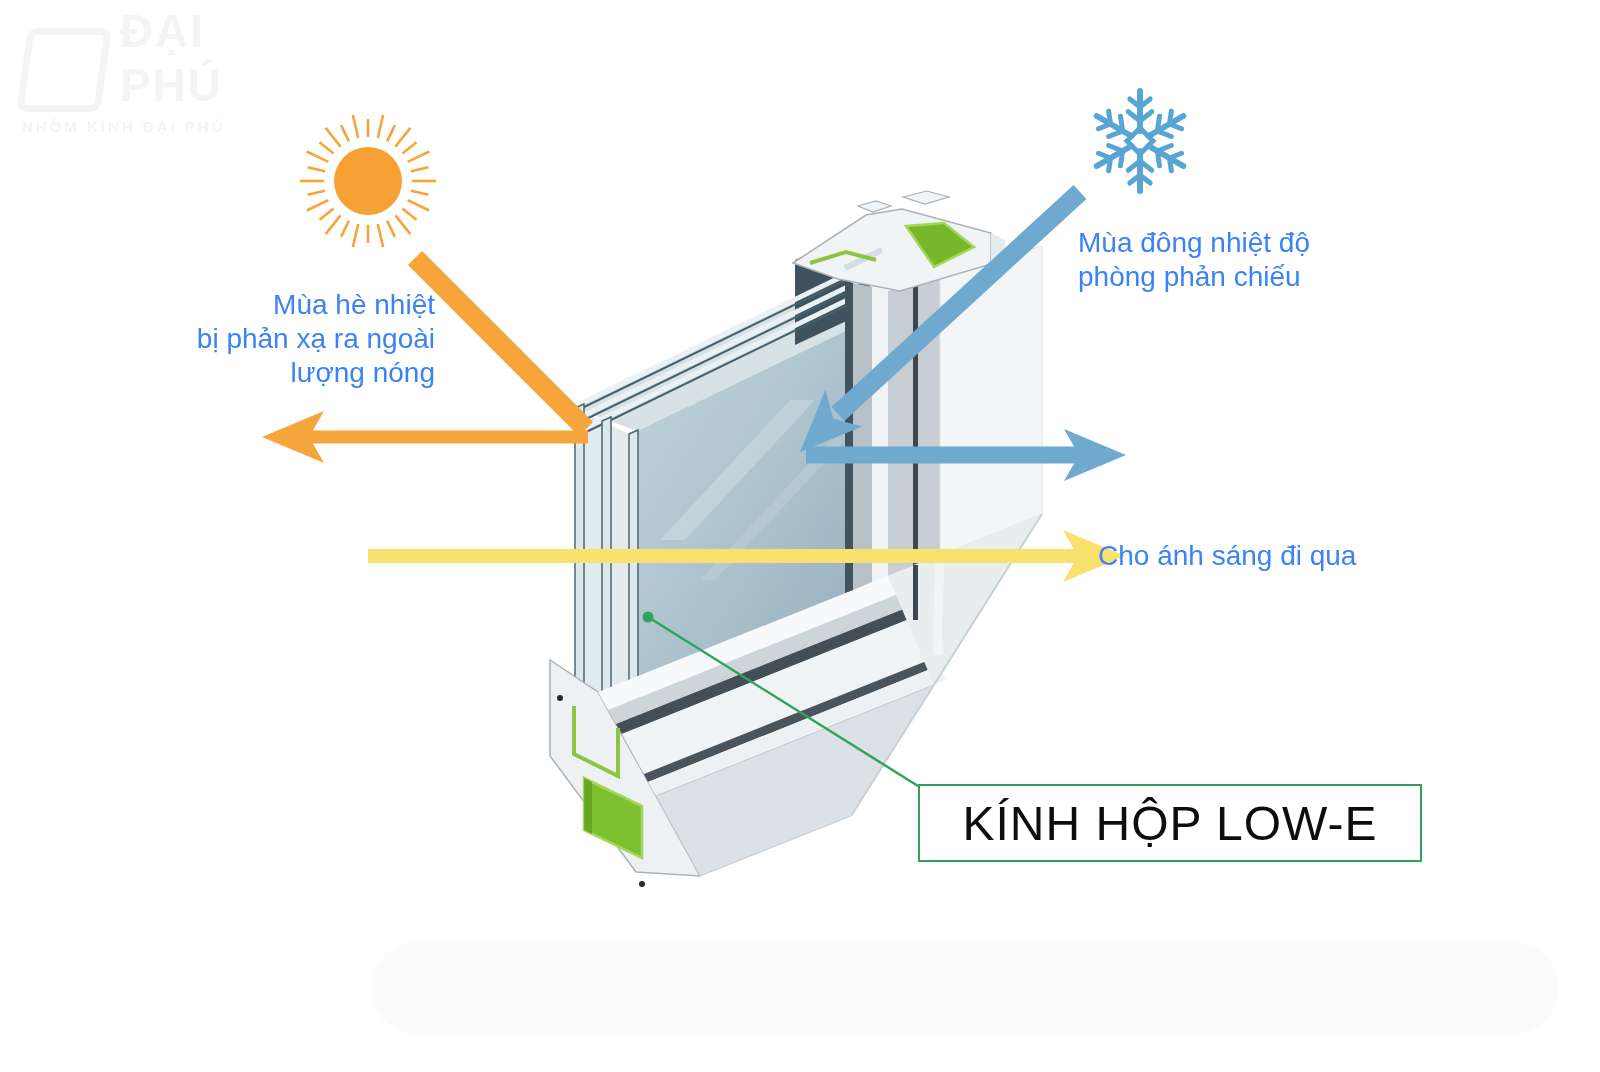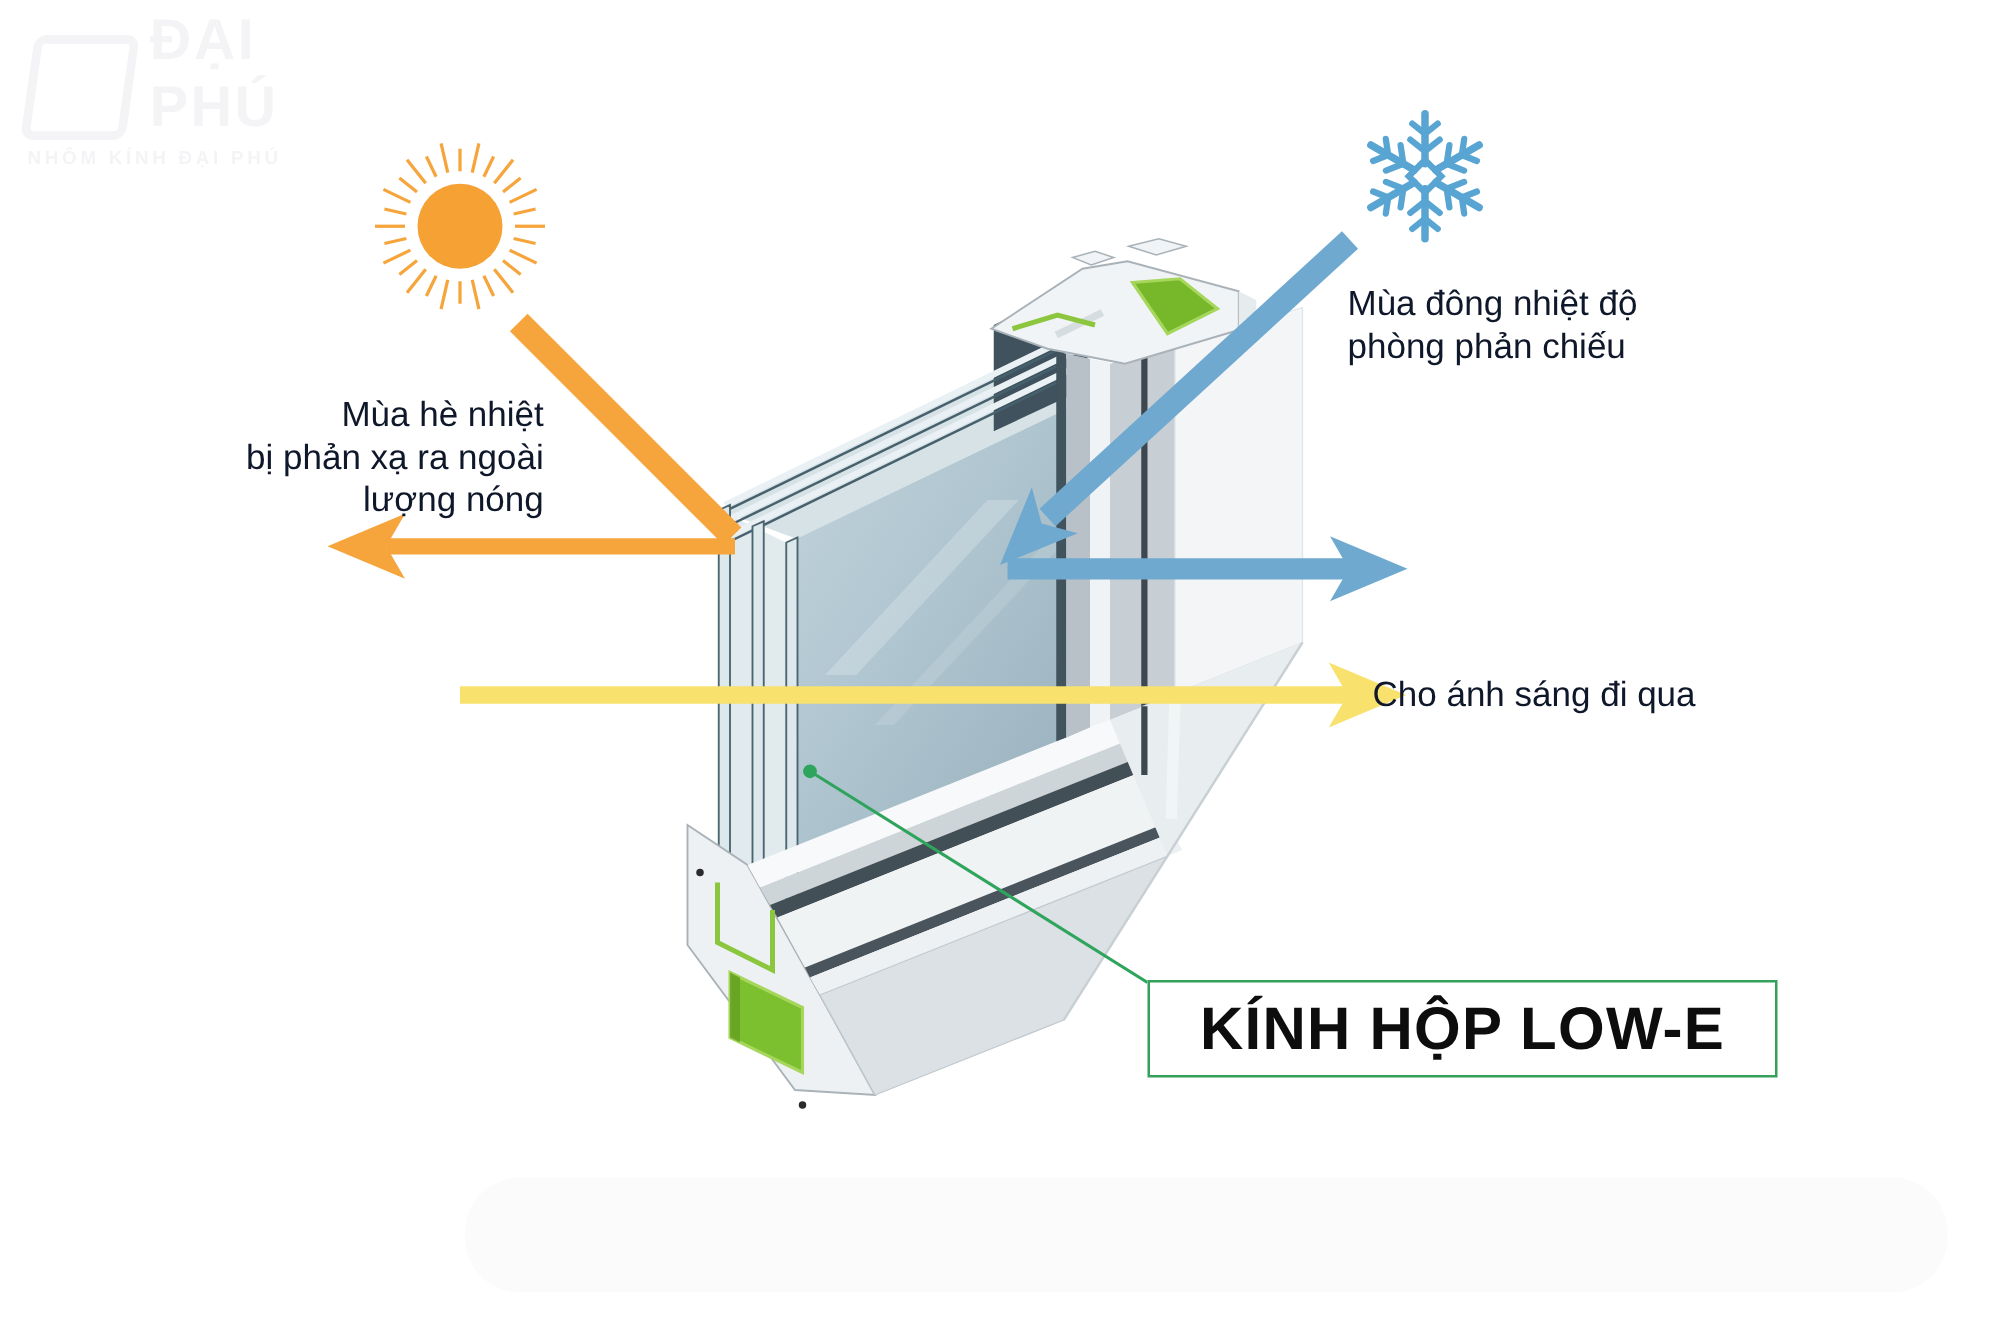--- a/index.html
+++ b/index.html
@@ -1,24 +1,24 @@
 <!DOCTYPE html>
 <html><head>
 <meta charset="utf-8">
 <style>
   html,body{margin:0;padding:0;background:#ffffff;}
   .stage{position:relative;width:1600px;height:1072px;background:#ffffff;overflow:hidden;
          font-family:"Liberation Sans","DejaVu Sans",sans-serif;}
   .stage svg{position:absolute;inset:0;}
-  .note{position:absolute;color:#0f172a;font-size:28px;line-height:34px;font-weight:400;}
+  .note{position:absolute;color:#3b82f6;font-size:28px;line-height:34px;font-weight:400;}
   .note.right-align{text-align:right;}
   .product-box{position:absolute;left:918px;top:784px;width:504px;height:78px;
                border:2px solid #35a05c;background:#ffffff;display:flex;
                align-items:center;justify-content:center;box-sizing:border-box;}
-  .product-box span{font-size:48px;font-weight:700;color:#0d0d0d;letter-spacing:1px;}
+  .product-box span{font-size:48px;font-weight:400;color:#0d0d0d;letter-spacing:1px;}
   .watermark{position:absolute;left:22px;top:4px;width:300px;color:#f4f4f6;
              user-select:none;}
   .watermark .wm-row{display:flex;align-items:flex-end;gap:14px;}
   .wm-logo{width:70px;height:70px;border:7px solid #f4f4f6;border-radius:10px;
            transform:skewX(-8deg);}
   .wm-title{font-size:46px;font-weight:700;letter-spacing:2px;}
   .wm-sub{font-size:15px;letter-spacing:3px;margin-top:6px;font-weight:700;}
 </style>
 </head>
 <body>
@@ -191,21 +191,21 @@
         <line x1="1169.444863728671" y1="123.99999999999999" x2="1181.534778950234" y2="128.7784882479103" stroke="#58A5D3" stroke-width="5" stroke-linecap="round"></line>
         <line x1="1169.444863728671" y1="123.99999999999999" x2="1171.3515291250767" y2="111.14058216457101" stroke="#58A5D3" stroke-width="5" stroke-linecap="round"></line>
         <line x1="1148.6602540378444" y1="146" x2="1183.301270189222" y2="166" stroke="#58A5D3" stroke-width="6" stroke-linecap="round"></line>
         <line x1="1157.3205080756888" y1="151" x2="1159.5205066100032" y2="165.83778981011034" stroke="#58A5D3" stroke-width="5" stroke-linecap="round"></line>
         <line x1="1157.3205080756888" y1="151" x2="1171.2704102544155" y2="145.4863597139496" stroke="#58A5D3" stroke-width="5" stroke-linecap="round"></line>
         <line x1="1169.444863728671" y1="158" x2="1171.3515291250767" y2="170.85941783542899" stroke="#58A5D3" stroke-width="5" stroke-linecap="round"></line>
         <line x1="1169.444863728671" y1="158" x2="1181.534778950234" y2="153.22151175208967" stroke="#58A5D3" stroke-width="5" stroke-linecap="round"></line>
       </g>
   </svg>
 
-  <div class="note right-align" style="left:170px;top:315px;width:265px;">
+  <div class="note right-align" style="left:170px;top:288px;width:265px;">
     <div>Mùa hè nhiệt</div>
     <div>bị phản xạ ra ngoài</div>
     <div>lượng nóng</div>
   </div>
 
   <div class="note" style="left:1078px;top:226px;width:280px;">
     <div>Mùa đông nhiệt độ</div>
     <div>phòng phản chiếu</div>
   </div>
 

